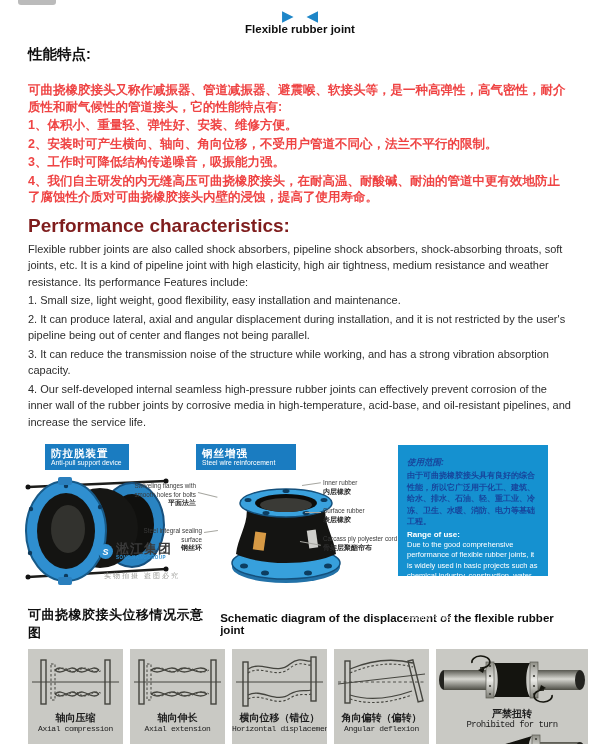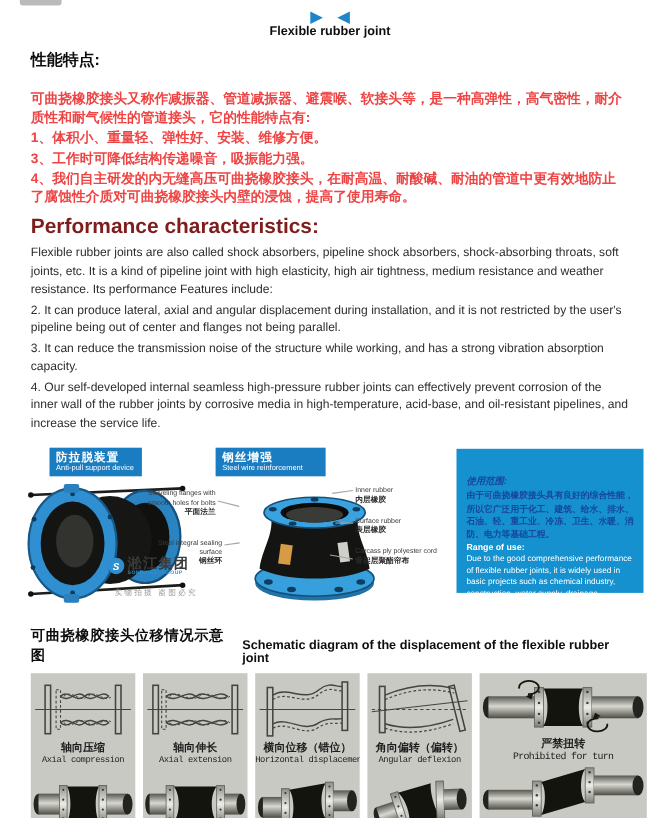--- a/index.html
+++ b/index.html
@@ -16,37 +16,37 @@
 .cn.li{margin-top:2px}
 .h-en{font-size:19px;font-weight:bold;margin:9px 28px 4px;color:#7f1d1d}
 .en{margin:0 28px;font-size:11px;color:#2d2d2d;line-height:16.5px}
 .en.li{margin-top:2px}
 .gallery{position:relative;height:158px;margin-top:8px}
 .lbox{position:absolute;background:#1a7cc1;color:#fff;padding:3px 6px;top:6px}
 .lbox.b1{left:45px;width:84px}
 .lbox.b2{left:196px;width:100px}
 .lbox .l1{font-size:10.5px;font-weight:bold;letter-spacing:1px;line-height:12px}
 .lbox .l2{font-size:6.8px;line-height:8px;white-space:nowrap}
-.rangebox{position:absolute;left:415px;top:7px;width:170px;height:131px;background:#1591d0;padding:24px 9px;color:#fff}
+.rangebox{position:absolute;left:398px;top:7px;width:150px;height:131px;background:#1591d0;padding:12px 9px;color:#fff}
 .rb-hcn{font-size:8.5px;font-weight:bold;font-style:italic;color:#17459c}
 .rb-cn{font-size:8px;font-weight:bold;color:#17459c;line-height:11.5px;margin-top:1px}
 .rb-hen{font-size:8px;font-weight:bold;margin-top:2px}
 .rb-en{font-size:7.5px;line-height:10.5px;margin-top:1px}
 .photoL{position:absolute;left:14px;top:33px}
 .photoC{position:absolute;left:220px;top:36px}
 .ann{position:absolute;font-size:6.3px;color:#3a3a3a;line-height:8.5px}
 .ann .acn{font-size:7px;font-weight:bold;color:#2a2a2a}
 .ann.r{text-align:right}
 .ld{position:absolute;height:1px;background:#a6a6a0;transform-origin:left center}
 .wm{position:absolute;left:98px;top:104px;display:flex;align-items:flex-start;gap:3px}
 .wm-logo{width:15px;height:15px;border-radius:50%;background:#2e8fd0;color:#fff;font-size:9px;font-weight:bold;display:flex;align-items:center;justify-content:center;margin-top:2px;font-style:italic}
 .wm-cn{font-size:13px;font-weight:bold;color:#3a3a3a;letter-spacing:1px;line-height:13px}
 .wm-en{font-size:4.6px;color:#2e8fd0;font-weight:bold;letter-spacing:.4px}
 .wm-note{position:absolute;left:104px;top:133px;font-size:7px;color:#9a9a96;letter-spacing:2px}
-.schem-head{margin:10px 28px 0;display:flex;align-items:flex-end;gap:8px}
+.schem-head{margin:10px 28px 0;display:flex;align-items:center;gap:8px}
 .shc{font-size:13px;font-weight:bold;color:#0e0e0e;letter-spacing:.5px}
 .she{font-size:11.5px;font-weight:bold;color:#0e0e0e}
 .panels{display:flex;gap:7px;margin:7px 0 0 28px}
 .panel{background:#c9c9c4;width:95px;height:158px;text-align:center;overflow:hidden}
 .panel.wide{width:152px}
 .cap-cn{font-size:10px;font-weight:bold;color:#1d1d1d;line-height:12px;margin-top:1px}
 .cap-en{font-family:"Liberation Mono","DejaVu Sans Mono",monospace;font-size:8px;color:#1d1d1d;line-height:10px;letter-spacing:-.4px;white-space:nowrap}
 .panel.wide .cap-en{font-size:9px;letter-spacing:-.6px}
 svg{display:block}
 .schem{margin:4px auto 0}
@@ -76,25 +76,27 @@
 
   <div class="title-row">
     <span class="tri">▶</span>
     <span class="tri">◀</span>
   </div>
   <div class="subtitle">Flexible rubber joint</div>
 
   <div class="h-cn">性能特点:</div>
   <p class="cn">可曲挠橡胶接头又称作减振器、管道减振器、避震喉、软接头等，是一种高弹性，高气密性，耐介质性和耐气候性的管道接头，它的性能特点有:</p>
   <p class="cn li">1、体积小、重量轻、弹性好、安装、维修方便。</p>
+  <p class="cn li">2、安装时可产生横向、轴向、角向位移，不受用户管道不同心，法兰不平行的限制。</p>
   <p class="cn li">3、工作时可降低结构传递噪音，吸振能力强。</p>
   <p class="cn li">4、我们自主研发的内无缝高压可曲挠橡胶接头，在耐高温、耐酸碱、耐油的管道中更有效地防止了腐蚀性介质对可曲挠橡胶接头内壁的浸蚀，提高了使用寿命。</p>
 
   <div class="h-en">Performance characteristics:</div>
   <p class="en">Flexible rubber joints are also called shock absorbers, pipeline shock absorbers, shock-absorbing throats, soft joints, etc. It is a kind of pipeline joint with high elasticity, high air tightness, medium resistance and weather resistance. Its performance Features include:</p>
+  <p class="en li">1. Small size, light weight, good flexibility, easy installation and maintenance.</p>
   <p class="en li">2. It can produce lateral, axial and angular displacement during installation, and it is not restricted by the user's pipeline being out of center and flanges not being parallel.</p>
   <p class="en li">3. It can reduce the transmission noise of the structure while working, and has a strong vibration absorption capacity.</p>
   <p class="en li">4. Our self-developed internal seamless high-pressure rubber joints can effectively prevent corrosion of the inner wall of the rubber joints by corrosive media in high-temperature, acid-base, and oil-resistant pipelines, and increase the service life.</p>
 
   <div class="gallery">
 
     <div class="lbox b1">
       <div class="l1">防拉脱装置</div>
       <div class="l2">Anti-pull support device</div>
     </div>

